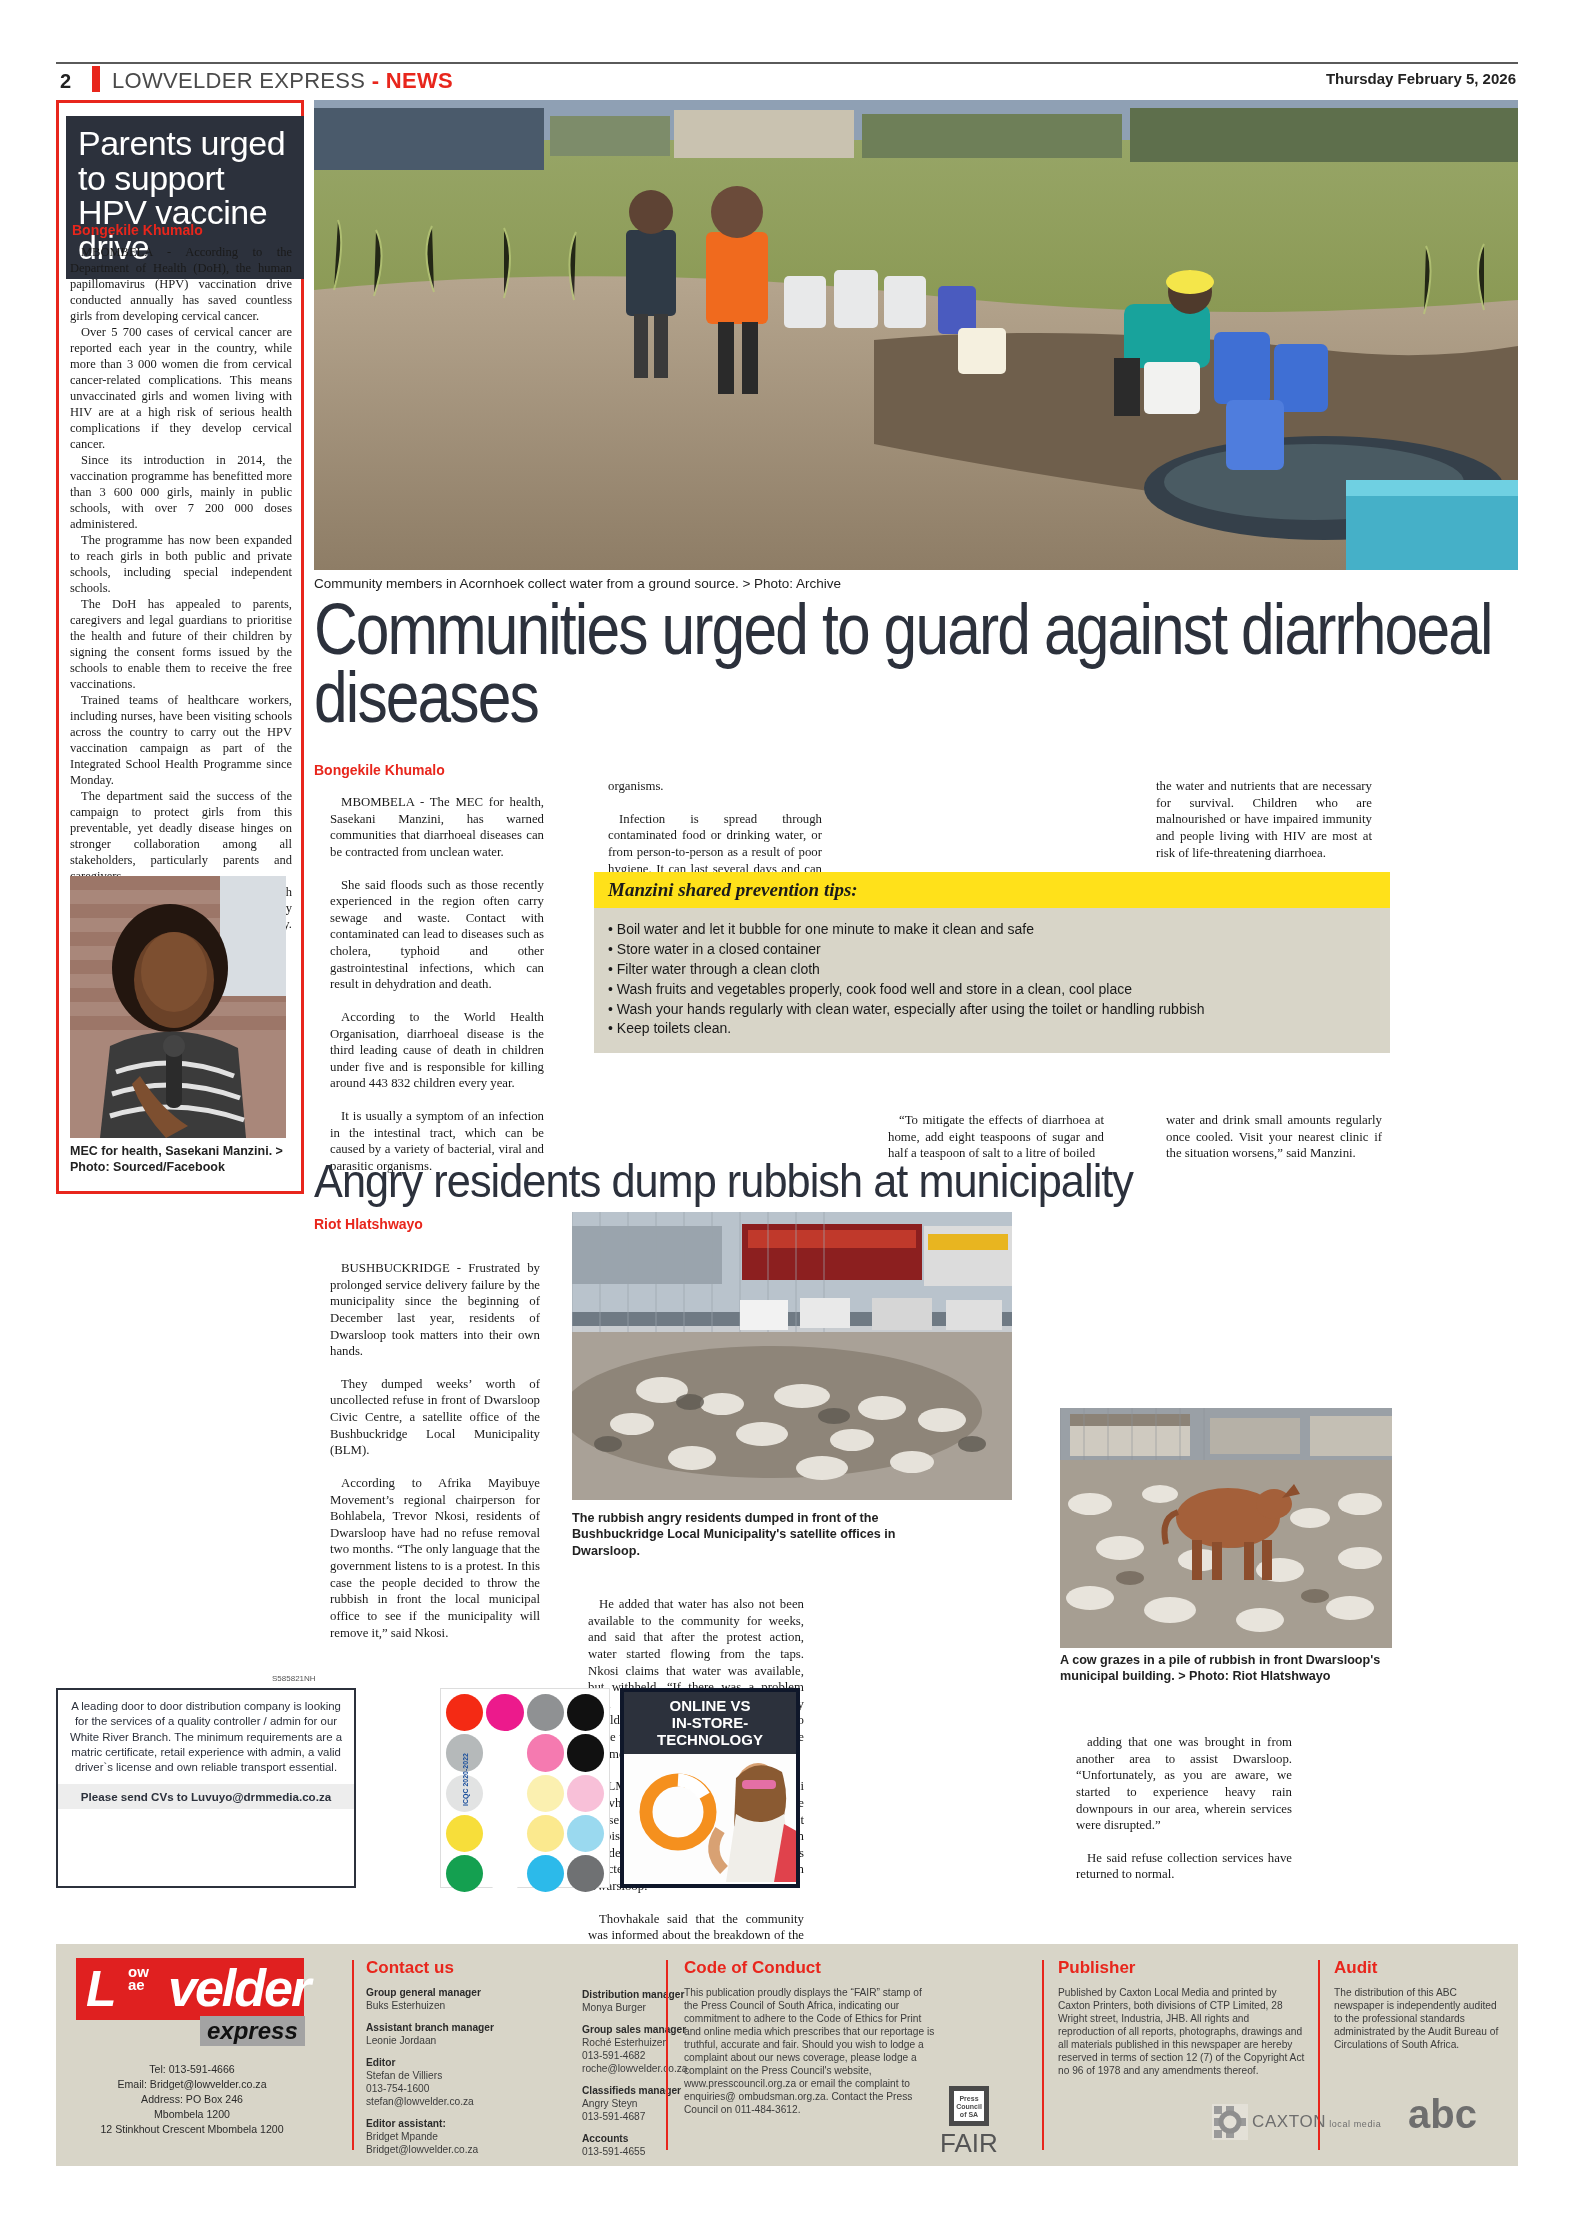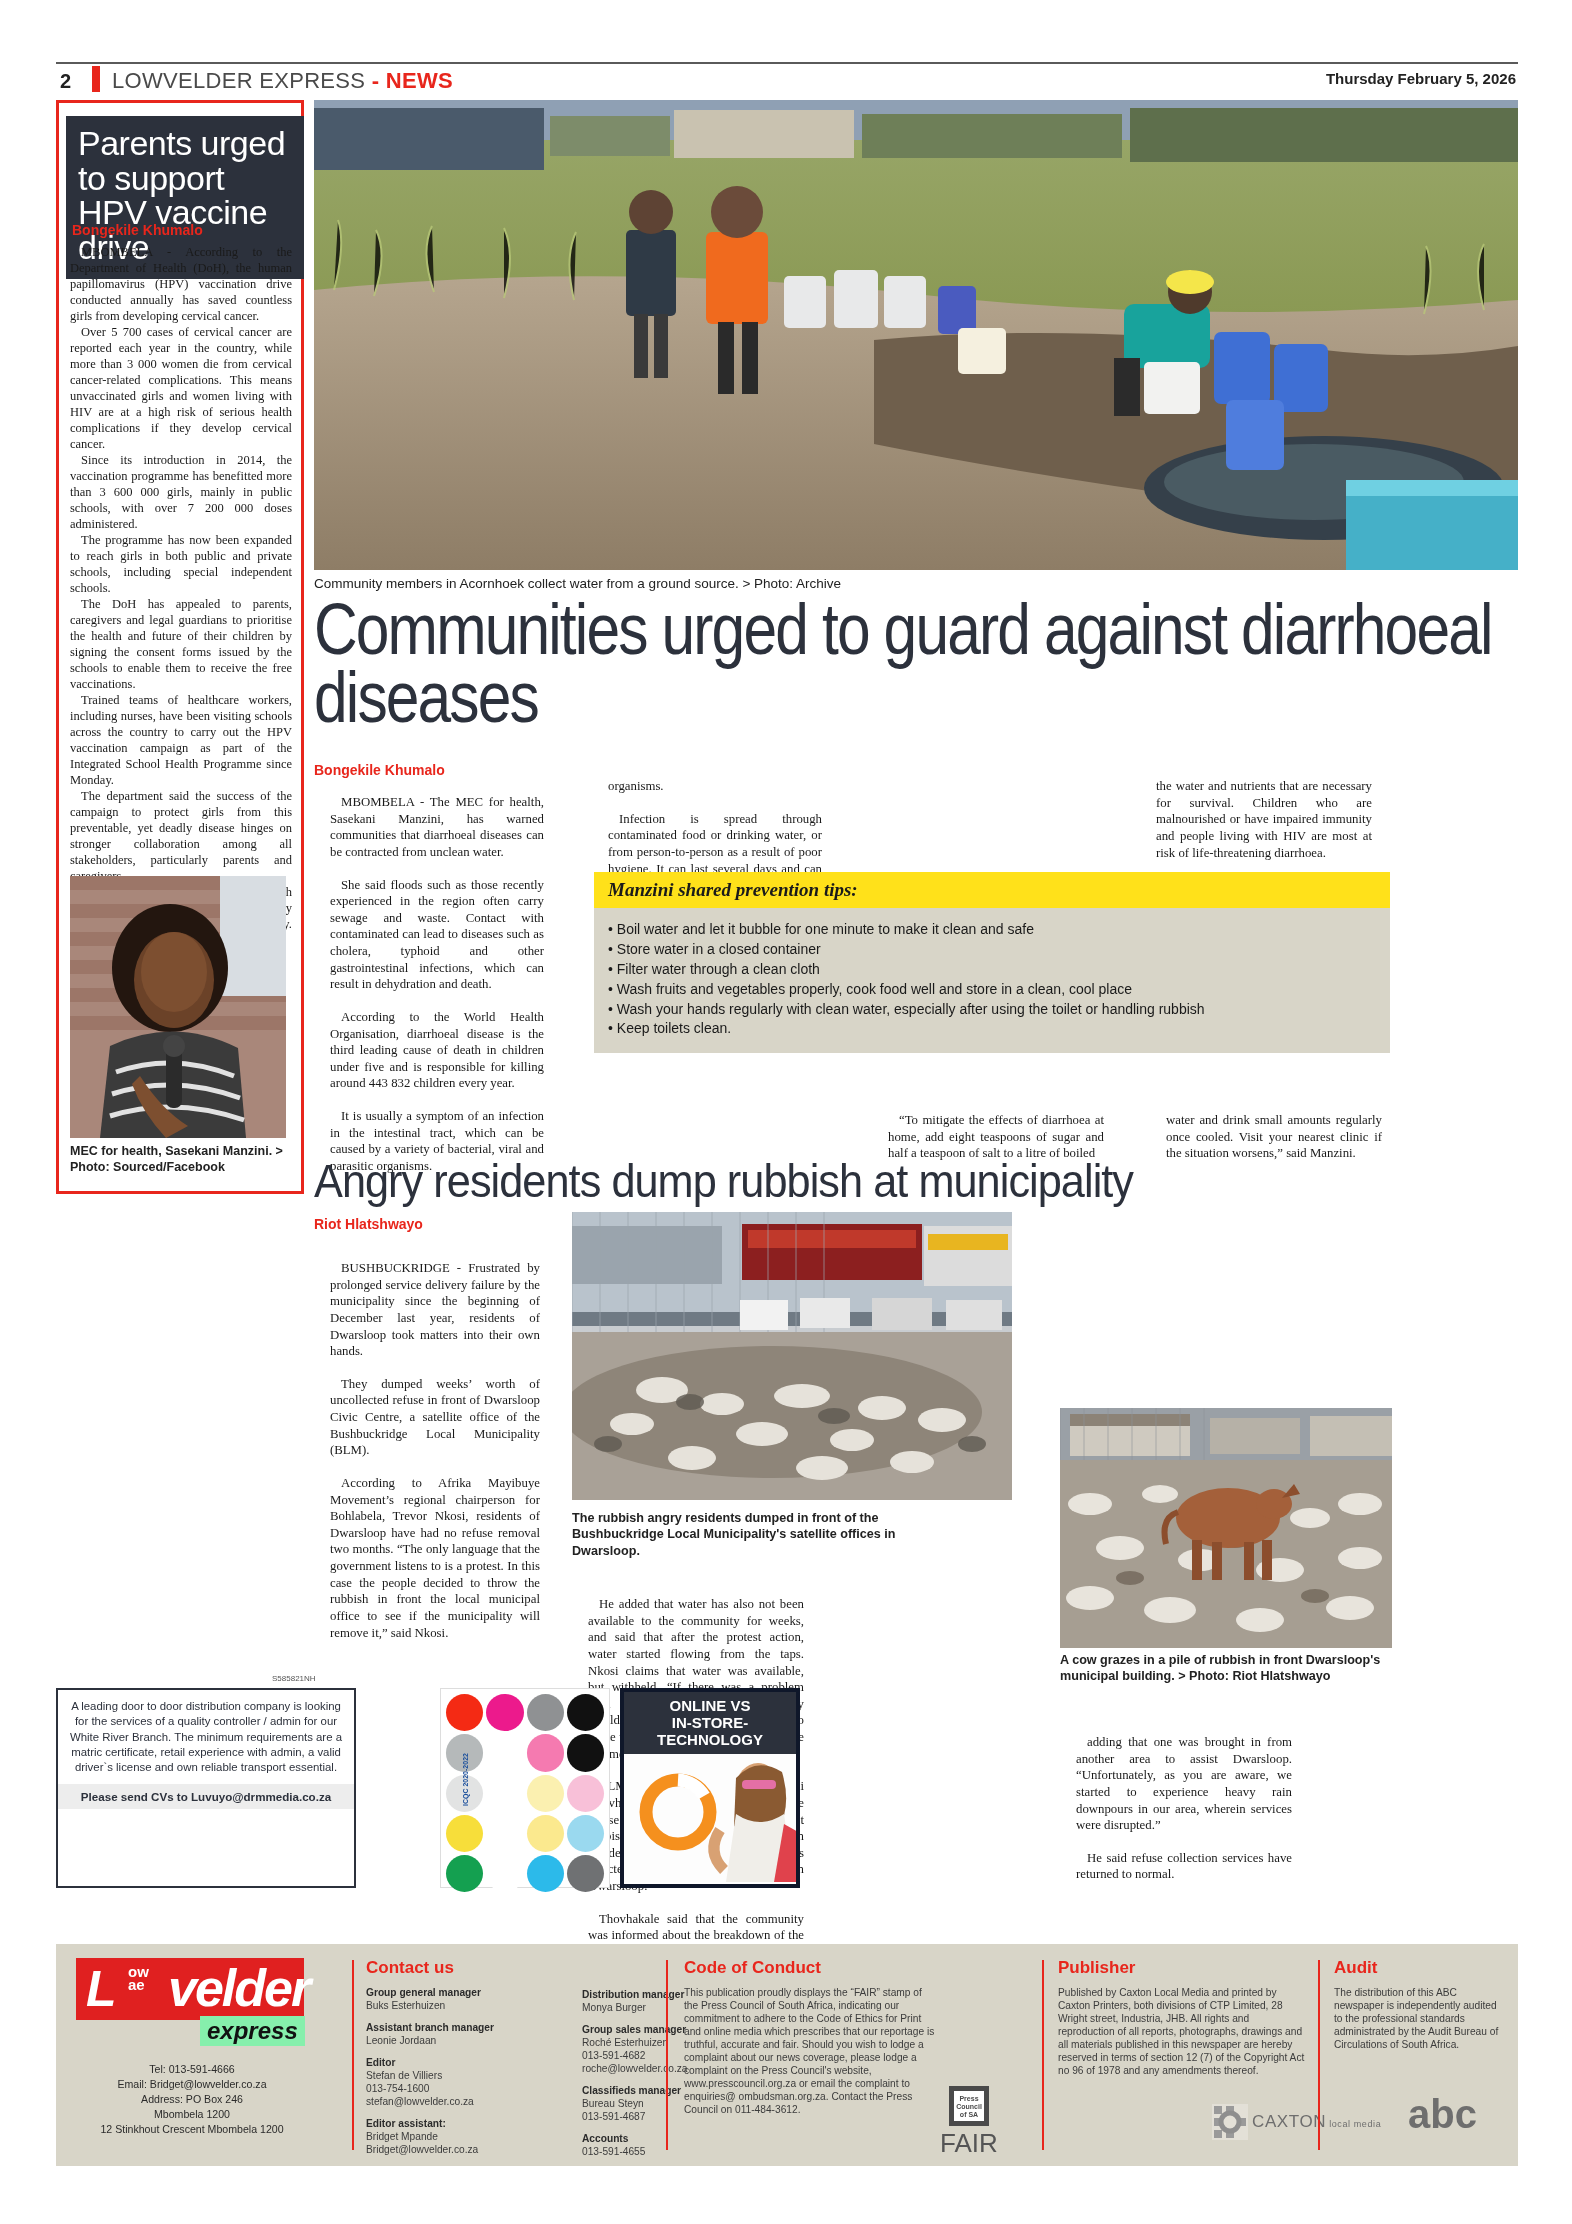--- a/index.html
+++ b/index.html
@@ -82,21 +82,21 @@
   
   .footer{position:absolute;left:56px;top:1944px;width:1462px;height:222px;background:#d8d5c8;}
   .fdiv{position:absolute;top:1960px;width:2px;height:190px;background:#e8261c;}
   .fcolhead{font:bold 17px "Liberation Sans",sans-serif;color:#e8261c;margin-bottom:8px;}
   .ftext{font:400 10.2px/1.28 "Liberation Sans",sans-serif;color:#3c3c3c;}
   .ftext b{color:#2b2b2b;}
   .logo{position:absolute;left:76px;top:1958px;width:228px;height:62px;background:#e02020;}
   .logo .lw{position:absolute;left:10px;top:2px;color:#fff;font:italic bold 50px "Liberation Sans",sans-serif;letter-spacing:-2px;}
   .logo .sm{position:absolute;left:52px;top:8px;color:#fff;font:bold 15px/0.85 "Liberation Sans",sans-serif;}
   .logo .vel{position:absolute;left:92px;top:0px;color:#fff;font:italic bold 52px "Liberation Sans",sans-serif;letter-spacing:-2px;}
-  .expressbadge{position:absolute;left:200px;top:2016px;background:#86efac;color:#111;font:italic bold 24px "Liberation Sans",sans-serif;padding:1px 7px;}
+  .expressbadge{position:absolute;left:200px;top:2016px;background:#a3a3a3;color:#111;font:italic bold 24px "Liberation Sans",sans-serif;padding:1px 7px;}
   .ftel{position:absolute;left:66px;top:2062px;width:252px;text-align:center;font:400 10.6px/1.42 "Liberation Sans",sans-serif;color:#2b2b2b;}
 
   .fair{position:absolute;left:940px;top:2084px;text-align:center;font:bold 9px "Liberation Sans",sans-serif;color:#3c3c3c;}
   .caxlogo{position:absolute;left:1230px;top:2112px;font:400 17px "Liberation Sans",sans-serif;color:#6e6e6e;letter-spacing:1px;}
 </style>
 </head>
 <body>
 
 <div class="page">
 
@@ -480,21 +480,21 @@
       <p style="margin:0 0 9px 0"><b>Assistant branch manager</b><br><span>Leonie Jordaan</span></p>
       <p style="margin:0 0 9px 0"><b>Editor</b><br><span>Stefan de Villiers</span><br><span>013-754-1600</span><br><span>stefan@lowvelder.co.za</span></p>
       <p style="margin:0"><b>Editor assistant:</b><br><span>Bridget Mpande</span><br><span>Bridget@lowvelder.co.za</span></p>
     </div>
   </div>
 
   <div style="position:absolute;left:582px;top:1988px;width:190px;">
     <div class="ftext">
       <p style="margin:0 0 9px 0"><b>Distribution manager</b><br><span>Monya Burger</span></p>
       <p style="margin:0 0 9px 0"><b>Group sales manager</b><br><span>Roché Esterhuizen</span><br><span>013-591-4682</span><br><span>roche@lowvelder.co.za</span></p>
-      <p style="margin:0 0 9px 0"><b>Classifieds manager</b><br><span>Bureau Steyn</span><br><span>013-591-4687</span></p>
+      <p style="margin:0 0 9px 0"><b>Classifieds manager</b><br><span>Angry Steyn</span><br><span>013-591-4687</span></p>
       <p style="margin:0"><b>Accounts</b><br><span>013-591-4655</span></p>
     </div>
   </div>
 
   <div class="fdiv" style="left:666px;"></div>
   <div style="position:absolute;left:684px;top:1958px;width:252px;">
     <div class="fcolhead">Code of Conduct</div>
     <div class="ftext">This publication proudly displays the “FAIR” stamp of the Press Council of South Africa, indicating our commitment to adhere to the Code of Ethics for Print and online media which prescribes that our reportage is truthful, accurate and fair. Should you wish to lodge a complaint about our news coverage, please lodge a complaint on the Press Council's website, www.presscouncil.org.za or email the complaint to enquiries@ ombudsman.org.za. Contact the Press Council on 011-484-3612.</div>
   </div>
   <div class="fair">

